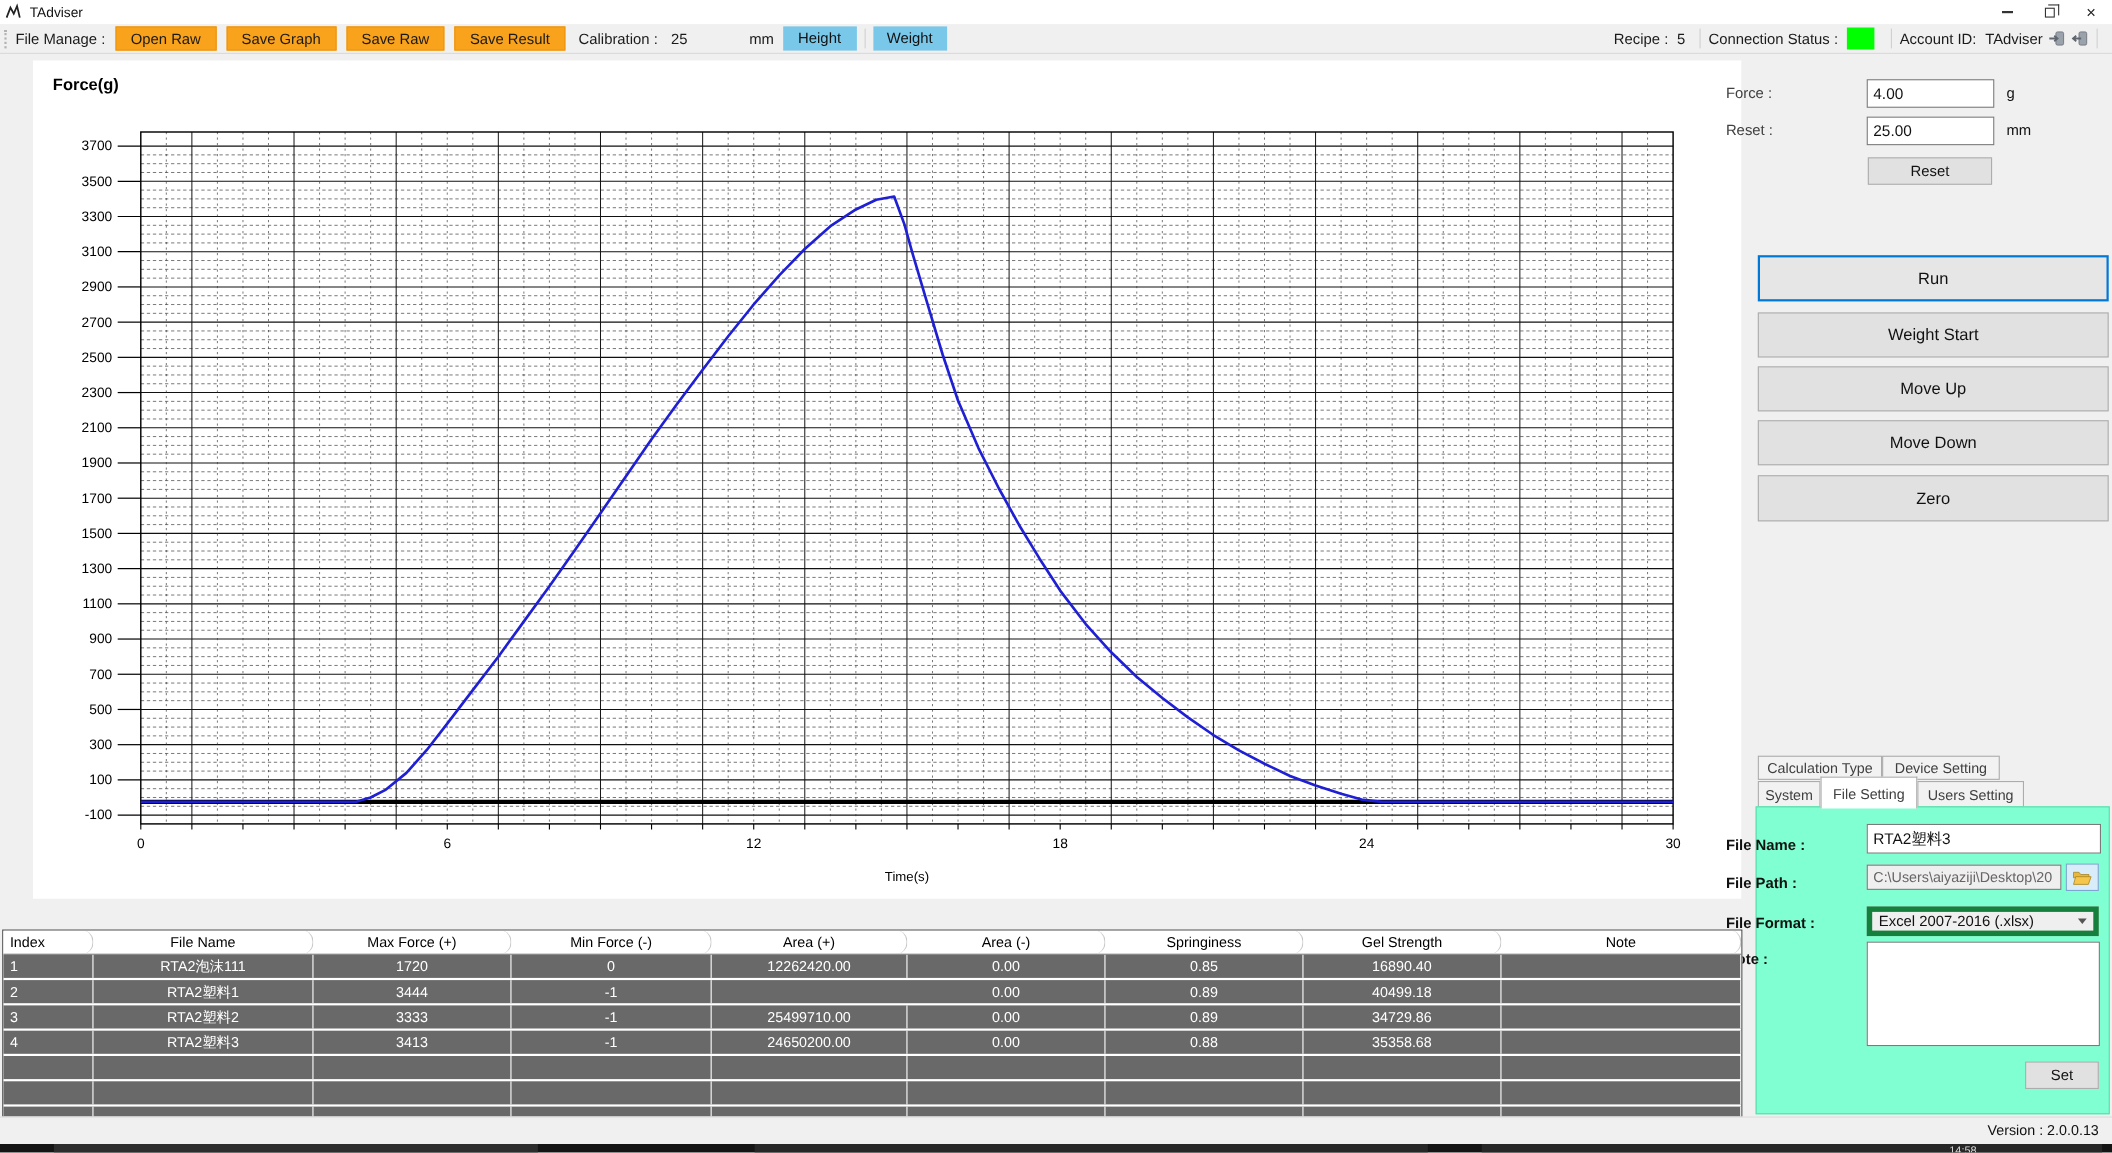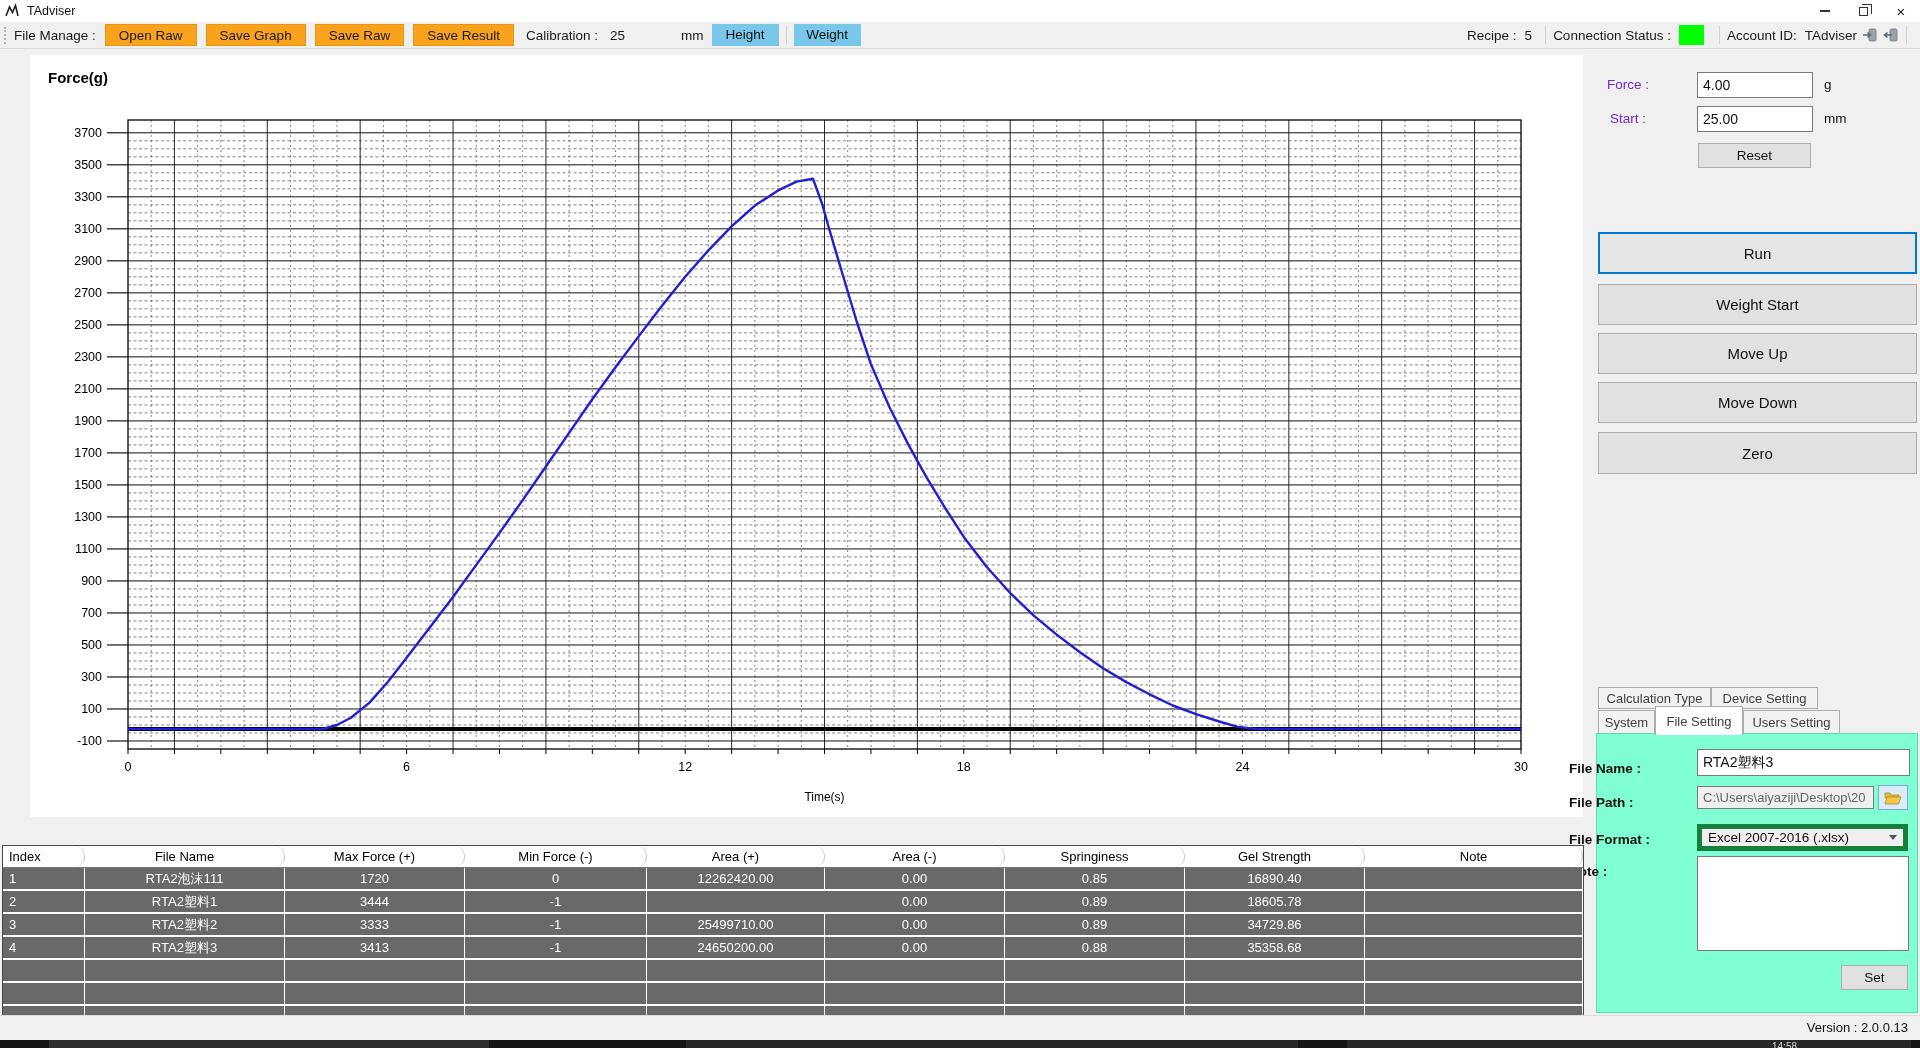--- a/index.html
+++ b/index.html
@@ -24,21 +24,21 @@
   .tb-sep { width:1px; height:18px; background:#d0d0d0; margin:0 7px; }
   .tb-btn-blue { background:#79C7E9; border:none; color:#111; font-size:13.5px; height:22px; width:67px; text-align:center; line-height:22px; cursor:pointer; white-space:nowrap; }
   .swatch { width:25px; height:20px; background:#00FF00; margin:0 8px; }
   .conn-icon { width:16px; height:16px; margin-left:5px; }
 
   
   .chart-panel { position:absolute; left:30px; top:55px; width:1553px; height:762px; background:#ffffff; }
   .chart-title { position:absolute; left:18px; top:14px; font-size:15px; font-weight:bold; color:#000; }
 
   
-  .rp-label { position:absolute; width:118px; text-align:center; font-size:13.5px; color:#6d28d9; }
+  .rp-label { position:absolute; width:118px; text-align:left; font-size:13.5px; color:#404040; }
   .rp-input { position:absolute; height:26px; border:1px solid #7a7a7a; background:#fff; font-size:14px; padding:0 5px; color:#111; }
   .rp-unit { position:absolute; font-size:13.5px; color:#111; }
   .btn { position:absolute; background:#e1e1e1; border:1px solid #adadad; font-size:15px; color:#111; display:flex; align-items:center; justify-content:center; cursor:pointer; }
   .op-header { position:absolute; left:1598px; top:198px; width:319px; height:28px; background:#3CBB2C; color:#15330f; font-size:15px; display:flex; align-items:center; justify-content:center; }
 
   
   .tab { position:absolute; background:#f2f2f2; border:1px solid #acacac; font-size:13px; color:#404040; display:flex; align-items:center; justify-content:center; cursor:pointer; }
   .tab.active { background:#ffffff; border-bottom:none; z-index:3; }
 
   
@@ -340,21 +340,21 @@
         <text x="794.5" y="746" text-anchor="middle" font-size="12" fill="#000">Time(s)</text>
         <polyline points="98.0,674.0 1491.0,674.0" fill="none" stroke="#000000" stroke-width="4" stroke-linejoin="round"></polyline>
         <polyline points="98.0,674.0 293.0,674.0 306.9,670.0 320.9,662.8 339.5,647.6 358.0,626.8 376.6,602.8 399.8,572.4 423.0,542.0 446.3,509.9 469.5,477.9 492.7,445.1 515.9,411.5 539.1,377.9 562.3,344.3 585.5,312.3 608.8,281.1 632.0,250.7 655.2,221.8 678.4,195.4 701.6,171.4 724.9,150.6 748.1,135.4 766.6,126.6 782.9,123.7 792.2,149.0 799.1,173.8 813.1,221.0 827.0,267.5 840.9,309.1 859.5,352.3 878.1,389.1 896.7,422.7 915.2,453.1 933.8,481.9 957.0,512.3 980.2,538.0 1003.5,560.4 1026.7,579.6 1049.9,597.2 1073.1,613.2 1096.3,627.1 1119.5,639.3 1142.8,650.5 1166.0,659.1 1189.2,666.5 1207.8,671.9 1226.3,674.0 1491.0,674.0" fill="none" stroke="#1F1FD3" stroke-width="2.4" stroke-linejoin="round"></polyline>
       </svg>
   </div>
 
   <div class="rp-label" style="left:1569px; top:77px">Force :</div>
   <input class="rp-input" style="left: 1697px; top: 72px; width: 116px;" value="4.00">
   <div class="rp-unit" style="left:1824px; top:77px">g</div>
 
-  <div class="rp-label" style="left:1569px; top:111px">Start :</div>
+  <div class="rp-label" style="left:1569px; top:111px">Reset :</div>
   <input class="rp-input" style="left: 1697px; top: 106px; width: 116px;" value="25.00">
   <div class="rp-unit" style="left:1824px; top:111px">mm</div>
 
   <div class="btn" style="left:1698px; top:143px; width:113px; height:25px; font-size:13.5px">Reset</div>
 
   <div class="btn" style="left:1598px; top:232px; width:319px; height:42px; border:2px solid #0078D7; background:#e6e6e6">Run</div>
   <div class="btn" style="left:1598px; top:284px; width:319px; height:41px">Weight Start</div>
   <div class="btn" style="left:1598px; top:333px; width:319px; height:41px">Move Up</div>
   <div class="btn" style="left:1598px; top:432px; width:319px; height:42px">Zero</div>
   <div class="btn" style="left:1598px; top:382px; width:319px; height:41px">Move Down</div>
@@ -410,21 +410,21 @@
           <div class="td" style="width: 218px;"></div>
         </div>
         <div class="tr">
           <div class="td left" style="width: 82px;">2</div>
           <div class="td" style="width: 200px;">RTA2塑料1</div>
           <div class="td" style="width: 180px;">3444</div>
           <div class="td" style="width: 182px;">-1</div>
           <div class="td" style="width: 178px; margin-top: 28px;">26852880.00</div>
           <div class="td" style="width: 180px;">0.00</div>
           <div class="td" style="width: 180px;">0.89</div>
-          <div class="td" style="width: 180px;">18605.78</div>
+          <div class="td" style="width: 180px;">40499.18</div>
           <div class="td" style="width: 218px;"></div>
         </div>
         <div class="tr">
           <div class="td left" style="width: 82px;">3</div>
           <div class="td" style="width: 200px;">RTA2塑料2</div>
           <div class="td" style="width: 180px;">3333</div>
           <div class="td" style="width: 182px;">-1</div>
           <div class="td" style="width: 178px;">25499710.00</div>
           <div class="td" style="width: 180px;">0.00</div>
           <div class="td" style="width: 180px;">0.89</div>

